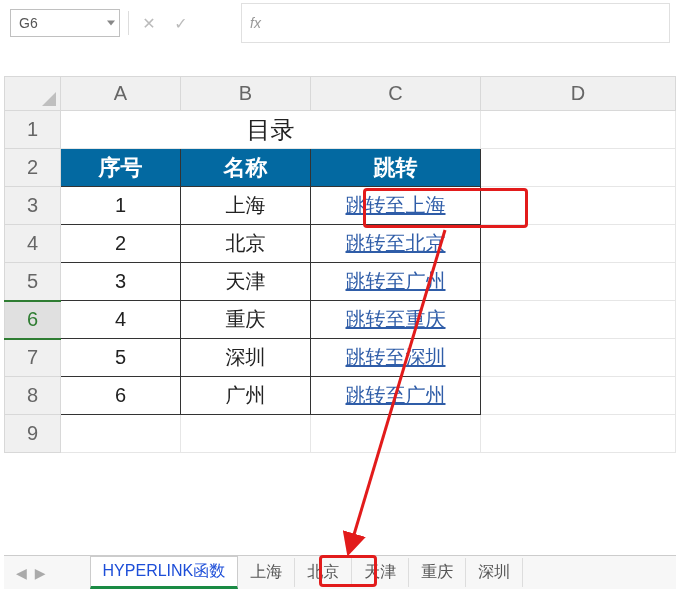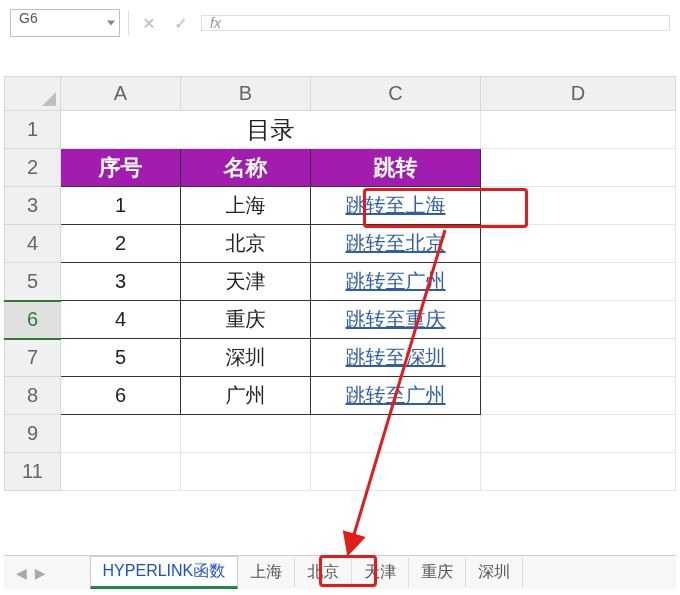--- a/index.html
+++ b/index.html
@@ -17,21 +17,21 @@
     top: 8px; left: 10px; right: 10px;
     height: 30px;
     display: flex;
     align-items: center;
     gap: 8px;
   }
   .name-box {
     width: 110px; height: 28px;
     border: 1px solid #c0c0c0;
     background: #fff;
-    display: flex; 
+    display: flex; align-items: center;
     padding: 0 8px;
     font-size: 14px;
     color: #555;
     position: relative;
   }
   .name-box .dd {
     position: absolute; right: 4px; top: 50%; transform: translateY(-50%);
     width: 0; height: 0;
     border-left: 4px solid transparent;
     border-right: 4px solid transparent;
@@ -40,28 +40,29 @@
   .sep {
     width: 1px; height: 24px; background: #ddd;
   }
   .ico-btn {
     width: 24px; height: 24px;
     display: flex; align-items: center; justify-content: center;
     color: #bbb;
     font-size: 16px;
   }
   .fx-area {
-    flex: 1; height: 16px;
+    flex: 1; height: 40px;
     border: 1px solid #e0e0e0;
     background: #fff;
     display: flex; align-items: center;
     padding: 0 8px;
     color: #999;
     font-style: italic;
     font-size: 14px;
+    margin-left: 40px;
   }
 
   .sheet {
     position: absolute;
     top: 76px; left: 4px; right: 4px; bottom: 42px;
     background: #fff;
   }
   .grid {
     border-collapse: collapse;
     width: 100%;
@@ -109,21 +110,21 @@
     font-size: 20px;
     text-align: center;
     color: #222;
     padding: 0;
   }
   td.title-cell {
     font-size: 24px;
     font-weight: 500;
   }
   td.th-cell {
-    background: #a21caf;
+    background: #0369a1;
     color: #fff;
     font-size: 22px;
     border: 1px solid #333;
     font-weight: bold;
   }
   td.box {
     border: 1px solid #333;
   }
   td.link {
     color: #2f5da8;
@@ -267,27 +268,20 @@
       <td class="cell box link">跳转至广州</td>
       <td class="cell"></td>
     </tr>
     <tr>
       <td class="rowhdr">9</td>
       <td class="cell"></td>
       <td class="cell"></td>
       <td class="cell"></td>
       <td class="cell"></td>
     </tr>
-    <tr>
-      <td class="rowhdr">11</td>
-      <td class="cell"></td>
-      <td class="cell"></td>
-      <td class="cell"></td>
-      <td class="cell"></td>
-    </tr>
   </tbody>
     </table>
 </div>
 
 <div class="tabs">
   <span class="nav-ar">◀</span>
   <span class="nav-ar">▶</span>
   <div style="width:40px"></div>
   <div class="tab active">HYPERLINK函数</div>
   <div class="tab">上海</div>

